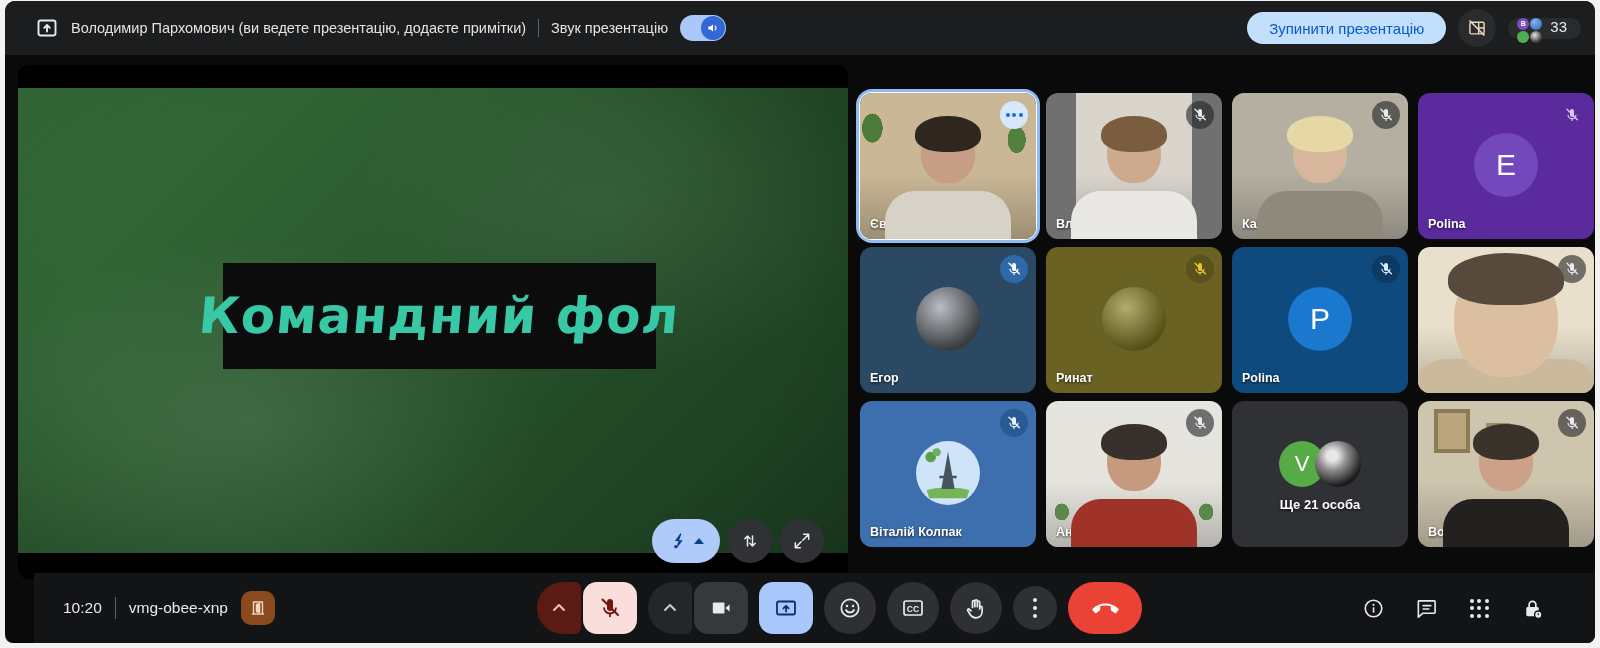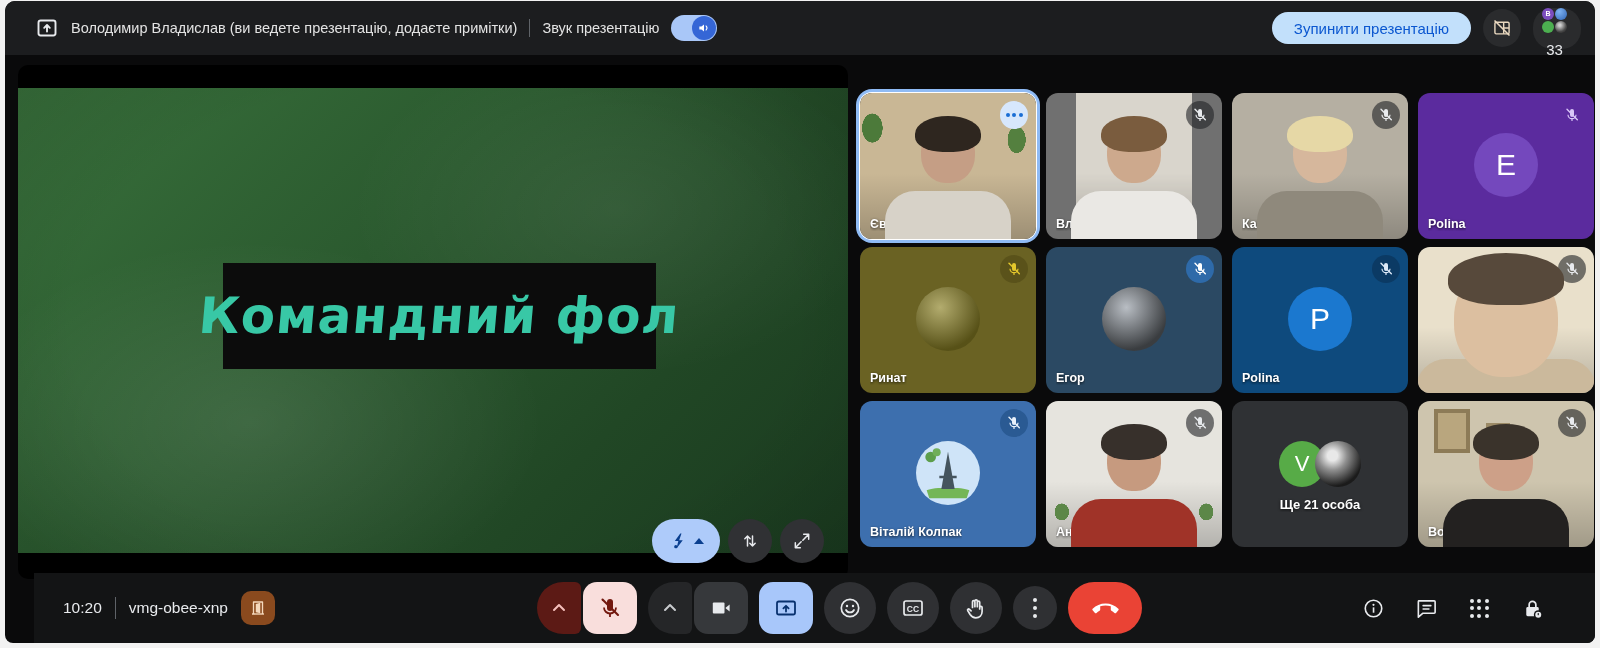--- a/index.html
+++ b/index.html
@@ -18,22 +18,22 @@
   .toggle { position: relative; width: 46px; height: 26px; border-radius: 13px; background: #a9c7f8; flex: none; cursor: pointer; border:none; }
   .toggle .knob { position: absolute; top: 1px; right: 1px; width: 24px; height: 24px; border-radius: 50%;
                   background: #3566d6; display: flex; align-items: center; justify-content: center; }
   .toggle .knob svg { width: 14px; height: 14px; }
   .tb-right { display: flex; align-items: center; gap: 12px; }
   .stop-btn { height: 32px; padding: 0 22px; border: none; border-radius: 19px; background: #c2e0fb;
               color: #0b57d0; font-size: 15px; font-weight: 500; font-family: inherit; cursor: pointer; }
   .circle-btn { width: 38px; height: 38px; border-radius: 50%; border: none; background: #2a2b2d;
                 color: #ead9c0; display: flex; align-items: center; justify-content: center; cursor: pointer; }
   .circle-btn svg { width: 20px; height: 20px; }
-  .count-pill { height: 41px; border-radius: 19px; background: #2a2b2d; display: flex; align-items: center;
-                gap: 8px; padding: 0 14px 0 9px; cursor: pointer; flex-direction: column; }
+  .count-pill { height: 21px; border-radius: 19px; background: #2a2b2d; display: flex; 
+                gap: 8px; padding: 0 14px 0 9px; cursor: pointer; }
   .mini-cluster { width: 25px; height: 25px; display: grid; grid-template-columns: 12px 12px; grid-template-rows: 12px 12px; gap: 1px; }
   .mini-av { width: 12px; height: 12px; border-radius: 50%; font-size: 7px; color: #fff; display: flex;
              align-items: center; justify-content: center; font-weight: 700; }
   .mini-av.a { background: #7c4dbe; }
   .mini-av.b { background: radial-gradient(circle at 35% 30%, #7fb3f2, #2f64b5); }
   .mini-av.c { background: #4caf50; }
   .mini-av.d { background: radial-gradient(circle at 40% 35%, #cfcfcf 10%, #4a4a4a 60%, #161616); }
   .count-num { color: #e8eaed; font-size: 15px; font-weight: 500; }
 
   
@@ -156,21 +156,21 @@
 <div class="app">
 
   <header class="top-bar">
     <div class="tb-left">
       <span class="present-box-icon">
         <svg viewBox="0 0 24 24" fill="none" stroke="currentColor" stroke-width="1.9">
           <rect x="3.5" y="4.5" width="17" height="15" rx="2.2"></rect>
           <path d="M12 15.5V9.5M9.2 11.8 12 9l2.8 2.8" stroke-linecap="round" stroke-linejoin="round"></path>
         </svg>
       </span>
-      <span class="tb-status">Володимир Владислав (ви ведете презентацію, додаєте примітки)</span>
+      <span class="tb-status">Володимир Пархомович (ви ведете презентацію, додаєте примітки)</span>
       <span class="tb-divider"></span>
       <span class="tb-sound-label">Звук презентацію</span>
       <button class="toggle">
         <span class="knob">
           <svg viewBox="0 0 24 24">
             <path d="M4 9.5v5h3.6l4.4 3.6V5.9L7.6 9.5H4z" fill="#fff"></path>
             <path d="M15.5 8.5a5 5 0 0 1 0 7" fill="none" stroke="#fff" stroke-width="1.8" stroke-linecap="round"></path>
           </svg>
         </span>
       </button>
@@ -283,53 +283,53 @@
       <svg viewBox="0 0 24 24">
         <path d="M12 15a3 3 0 0 0 3-3V6a3 3 0 0 0-6 0v6a3 3 0 0 0 3 3z" fill="currentColor"></path>
         <path d="M18 11.5a6 6 0 0 1-12 0" fill="none" stroke="currentColor" stroke-width="1.8"></path>
         <path d="M12 17.5V21" stroke="currentColor" stroke-width="1.8"></path>
         <path d="M4.5 3.5l15.5 15.5" stroke="currentColor" stroke-width="2.1" stroke-linecap="round"></path>
       </svg>
     </div>
 
     <span class="tile-name">Polina</span>
   </div>
-          <div class="tile kind-avatar-photo" style="--tile: #6a6223; --ph1: #b3ac6e; --ph2: #575117;">
+          <div class="tile kind-avatar-photo" style="--tile: #2b4963; --ph1: #b9bec4; --ph2: #3a3d40;">
 
     <div class="avatar-circle">
       <span class="avatar-initial"></span>
     </div>
 
-    <div class="mic-badge" style="background: rgba(60, 55, 12, 0.35); color: rgb(228, 199, 44);">
-      <svg viewBox="0 0 24 24">
-        <path d="M12 15a3 3 0 0 0 3-3V6a3 3 0 0 0-6 0v6a3 3 0 0 0 3 3z" fill="currentColor"></path>
-        <path d="M18 11.5a6 6 0 0 1-12 0" fill="none" stroke="currentColor" stroke-width="1.8"></path>
-        <path d="M12 17.5V21" stroke="currentColor" stroke-width="1.8"></path>
-        <path d="M4.5 3.5l15.5 15.5" stroke="currentColor" stroke-width="2.1" stroke-linecap="round"></path>
-      </svg>
-    </div>
-
-    <span class="tile-name">Ринат</span>
-  </div>
-          <div class="tile kind-avatar-photo" style="--tile: #2b4963; --ph1: #b9bec4; --ph2: #3a3d40;">
+    <div class="mic-badge" style="background: rgb(46, 106, 169); color: rgb(255, 255, 255);">
+      <svg viewBox="0 0 24 24">
+        <path d="M12 15a3 3 0 0 0 3-3V6a3 3 0 0 0-6 0v6a3 3 0 0 0 3 3z" fill="currentColor"></path>
+        <path d="M18 11.5a6 6 0 0 1-12 0" fill="none" stroke="currentColor" stroke-width="1.8"></path>
+        <path d="M12 17.5V21" stroke="currentColor" stroke-width="1.8"></path>
+        <path d="M4.5 3.5l15.5 15.5" stroke="currentColor" stroke-width="2.1" stroke-linecap="round"></path>
+      </svg>
+    </div>
+
+    <span class="tile-name">Егор</span>
+  </div>
+          <div class="tile kind-avatar-photo" style="--tile: #6a6223; --ph1: #b3ac6e; --ph2: #575117;">
 
     <div class="avatar-circle">
       <span class="avatar-initial"></span>
     </div>
 
-    <div class="mic-badge" style="background: rgb(46, 106, 169); color: rgb(255, 255, 255);">
-      <svg viewBox="0 0 24 24">
-        <path d="M12 15a3 3 0 0 0 3-3V6a3 3 0 0 0-6 0v6a3 3 0 0 0 3 3z" fill="currentColor"></path>
-        <path d="M18 11.5a6 6 0 0 1-12 0" fill="none" stroke="currentColor" stroke-width="1.8"></path>
-        <path d="M12 17.5V21" stroke="currentColor" stroke-width="1.8"></path>
-        <path d="M4.5 3.5l15.5 15.5" stroke="currentColor" stroke-width="2.1" stroke-linecap="round"></path>
-      </svg>
-    </div>
-
-    <span class="tile-name">Егор</span>
+    <div class="mic-badge" style="background: rgba(60, 55, 12, 0.35); color: rgb(228, 199, 44);">
+      <svg viewBox="0 0 24 24">
+        <path d="M12 15a3 3 0 0 0 3-3V6a3 3 0 0 0-6 0v6a3 3 0 0 0 3 3z" fill="currentColor"></path>
+        <path d="M18 11.5a6 6 0 0 1-12 0" fill="none" stroke="currentColor" stroke-width="1.8"></path>
+        <path d="M12 17.5V21" stroke="currentColor" stroke-width="1.8"></path>
+        <path d="M4.5 3.5l15.5 15.5" stroke="currentColor" stroke-width="2.1" stroke-linecap="round"></path>
+      </svg>
+    </div>
+
+    <span class="tile-name">Ринат</span>
   </div>
           <div class="tile kind-avatar" style="--tile: #0e4a7d; --avbg: #1b78cf;">
 
     <div class="avatar-circle">
       <span class="avatar-initial">P</span>
     </div>
 
     <div class="mic-badge" style="background: rgba(10, 45, 80, 0.55); color: rgb(220, 233, 248);">
       <svg viewBox="0 0 24 24">
         <path d="M12 15a3 3 0 0 0 3-3V6a3 3 0 0 0-6 0v6a3 3 0 0 0 3 3z" fill="currentColor"></path>

